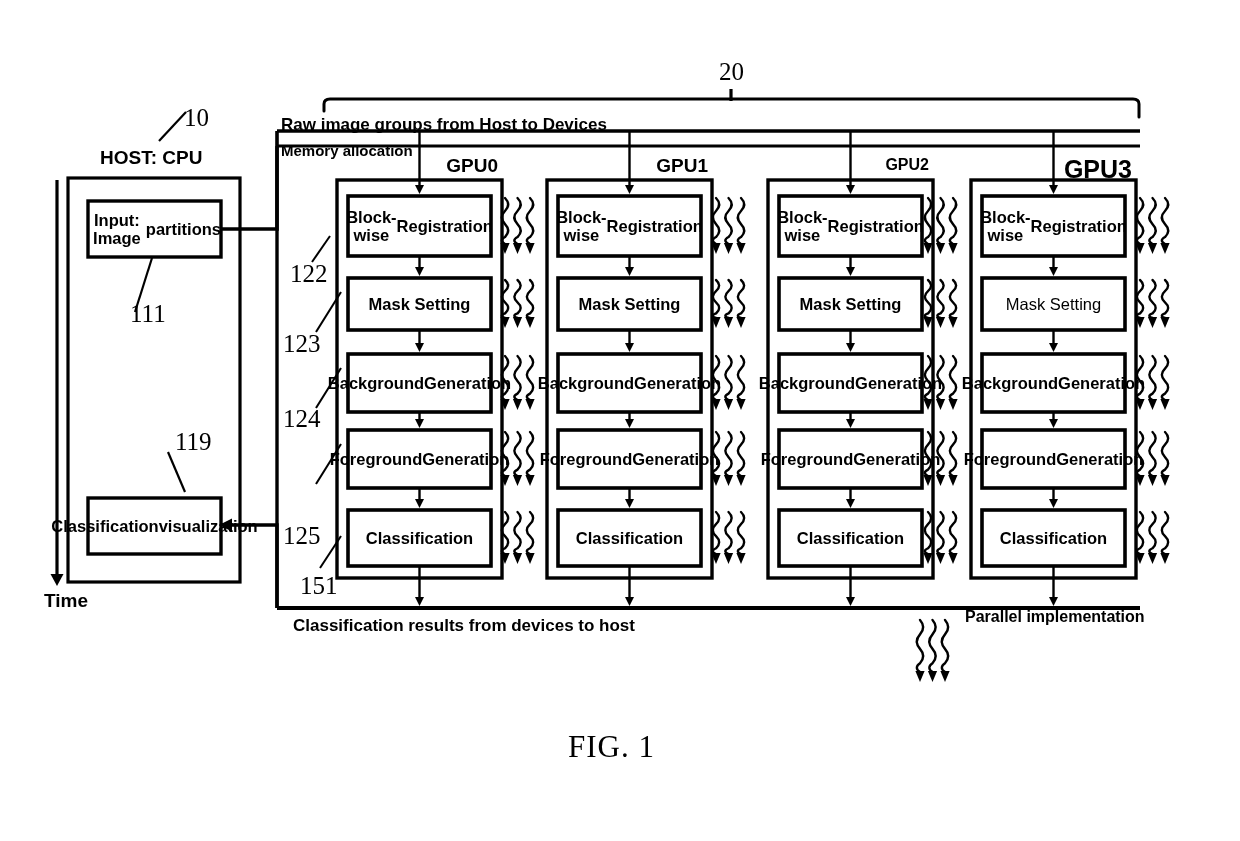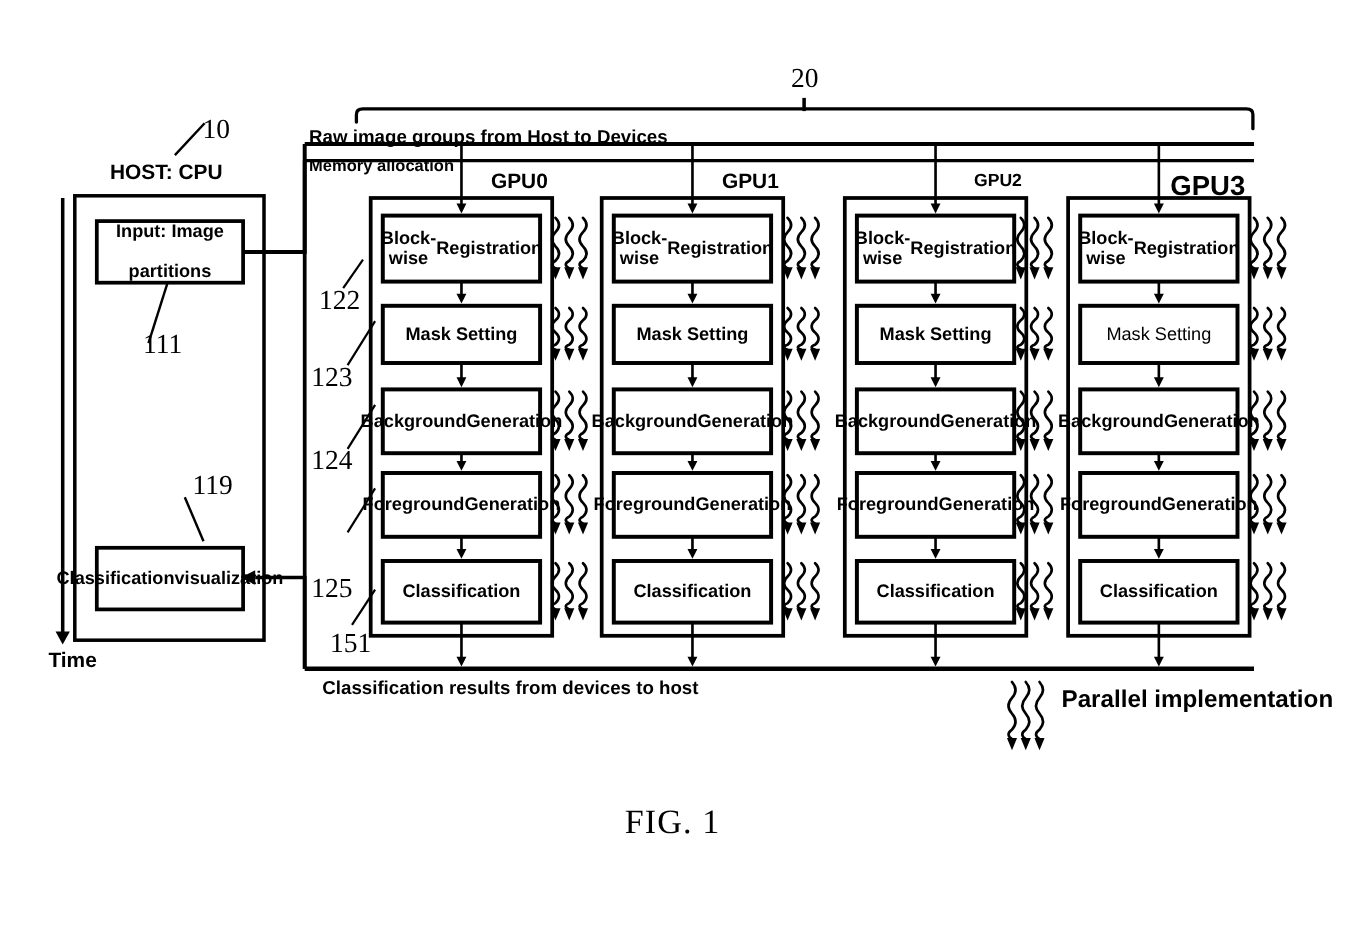--- a/index.html
+++ b/index.html
@@ -280,21 +280,21 @@
         <path d="M 920 620 C 924.2 624.7581395348838 924.2 629.660465116279 920 634.4186046511628 C 915.8 639.1767441860466 915.8 644.0790697674419 920 648.8372093023256 C 924.2 653.5953488372094 924.2 658.4976744186047 920 663.2558139534884 C 915.8 666.1413953488372 915.8 669.1144186046512 920 672" fill="none" stroke="#000000" stroke-width="2.4" stroke-linecap="round"></path>
         <polygon points="915.4,671 924.6,671 920,682" fill="#000000"></polygon>
         <path d="M 932.5 620 C 936.7 624.7581395348838 936.7 629.660465116279 932.5 634.4186046511628 C 928.3 639.1767441860466 928.3 644.0790697674419 932.5 648.8372093023256 C 936.7 653.5953488372094 936.7 658.4976744186047 932.5 663.2558139534884 C 928.3 666.1413953488372 928.3 669.1144186046512 932.5 672" fill="none" stroke="#000000" stroke-width="2.4" stroke-linecap="round"></path>
         <polygon points="927.9,671 937.1,671 932.5,682" fill="#000000"></polygon>
         <path d="M 945 620 C 949.2 624.7581395348838 949.2 629.660465116279 945 634.4186046511628 C 940.8 639.1767441860466 940.8 644.0790697674419 945 648.8372093023256 C 949.2 653.5953488372094 949.2 658.4976744186047 945 663.2558139534884 C 940.8 666.1413953488372 940.8 669.1144186046512 945 672" fill="none" stroke="#000000" stroke-width="2.4" stroke-linecap="round"></path>
         <polygon points="940.4,671 949.6,671 945,682" fill="#000000"></polygon>
       </g>
     </svg>
 
   <div id="textlayer">
-      <div class="stage-label" style="left: 88px; top: 201px; width: 133px; height: 56px; flex-direction: column;">
+      <div class="stage-label" style="left: 88px; top: 201px; width: 133px; height: 56px;">
         <span>Input: Image</span>
         <br>
         <span>partitions</span>
       </div>
       <div class="stage-label" style="left: 88px; top: 498px; width: 133px; height: 56px;">
         <span>Classification</span>
         <br>
         <span>visualization</span>
       </div>
       <div class="txt ref" style="left: 130px; top: 300px;">111</div>
@@ -392,17 +392,17 @@
         <span>Generation</span>
       </div>
       <div class="stage-label" style="left: 982px; top: 510px; width: 143px; height: 56px;">
         <span>Classification</span>
       </div>
       <div class="txt ref" style="left: 290px; top: 260px;">122</div>
       <div class="txt ref" style="left: 283px; top: 330px;">123</div>
       <div class="txt ref" style="left: 283px; top: 405px;">124</div>
       <div class="txt ref" style="left: 283px; top: 481px; margin-top: 41px;">125</div>
       <div class="txt ref" style="left: 300px; top: 572px;">151</div>
-      <div class="txt bold" style="left: 965px; top: 624px; font-size: 22px;">Parallel implementation</div>
+      <div class="txt bold" style="left: 965px; top: 608px; font-size: 16px;">Parallel implementation</div>
     </div>
 
   <div class="txt figcap" style="left:568px;top:730px;">FIG. 1</div>
 </div>
 
 </body></html>

